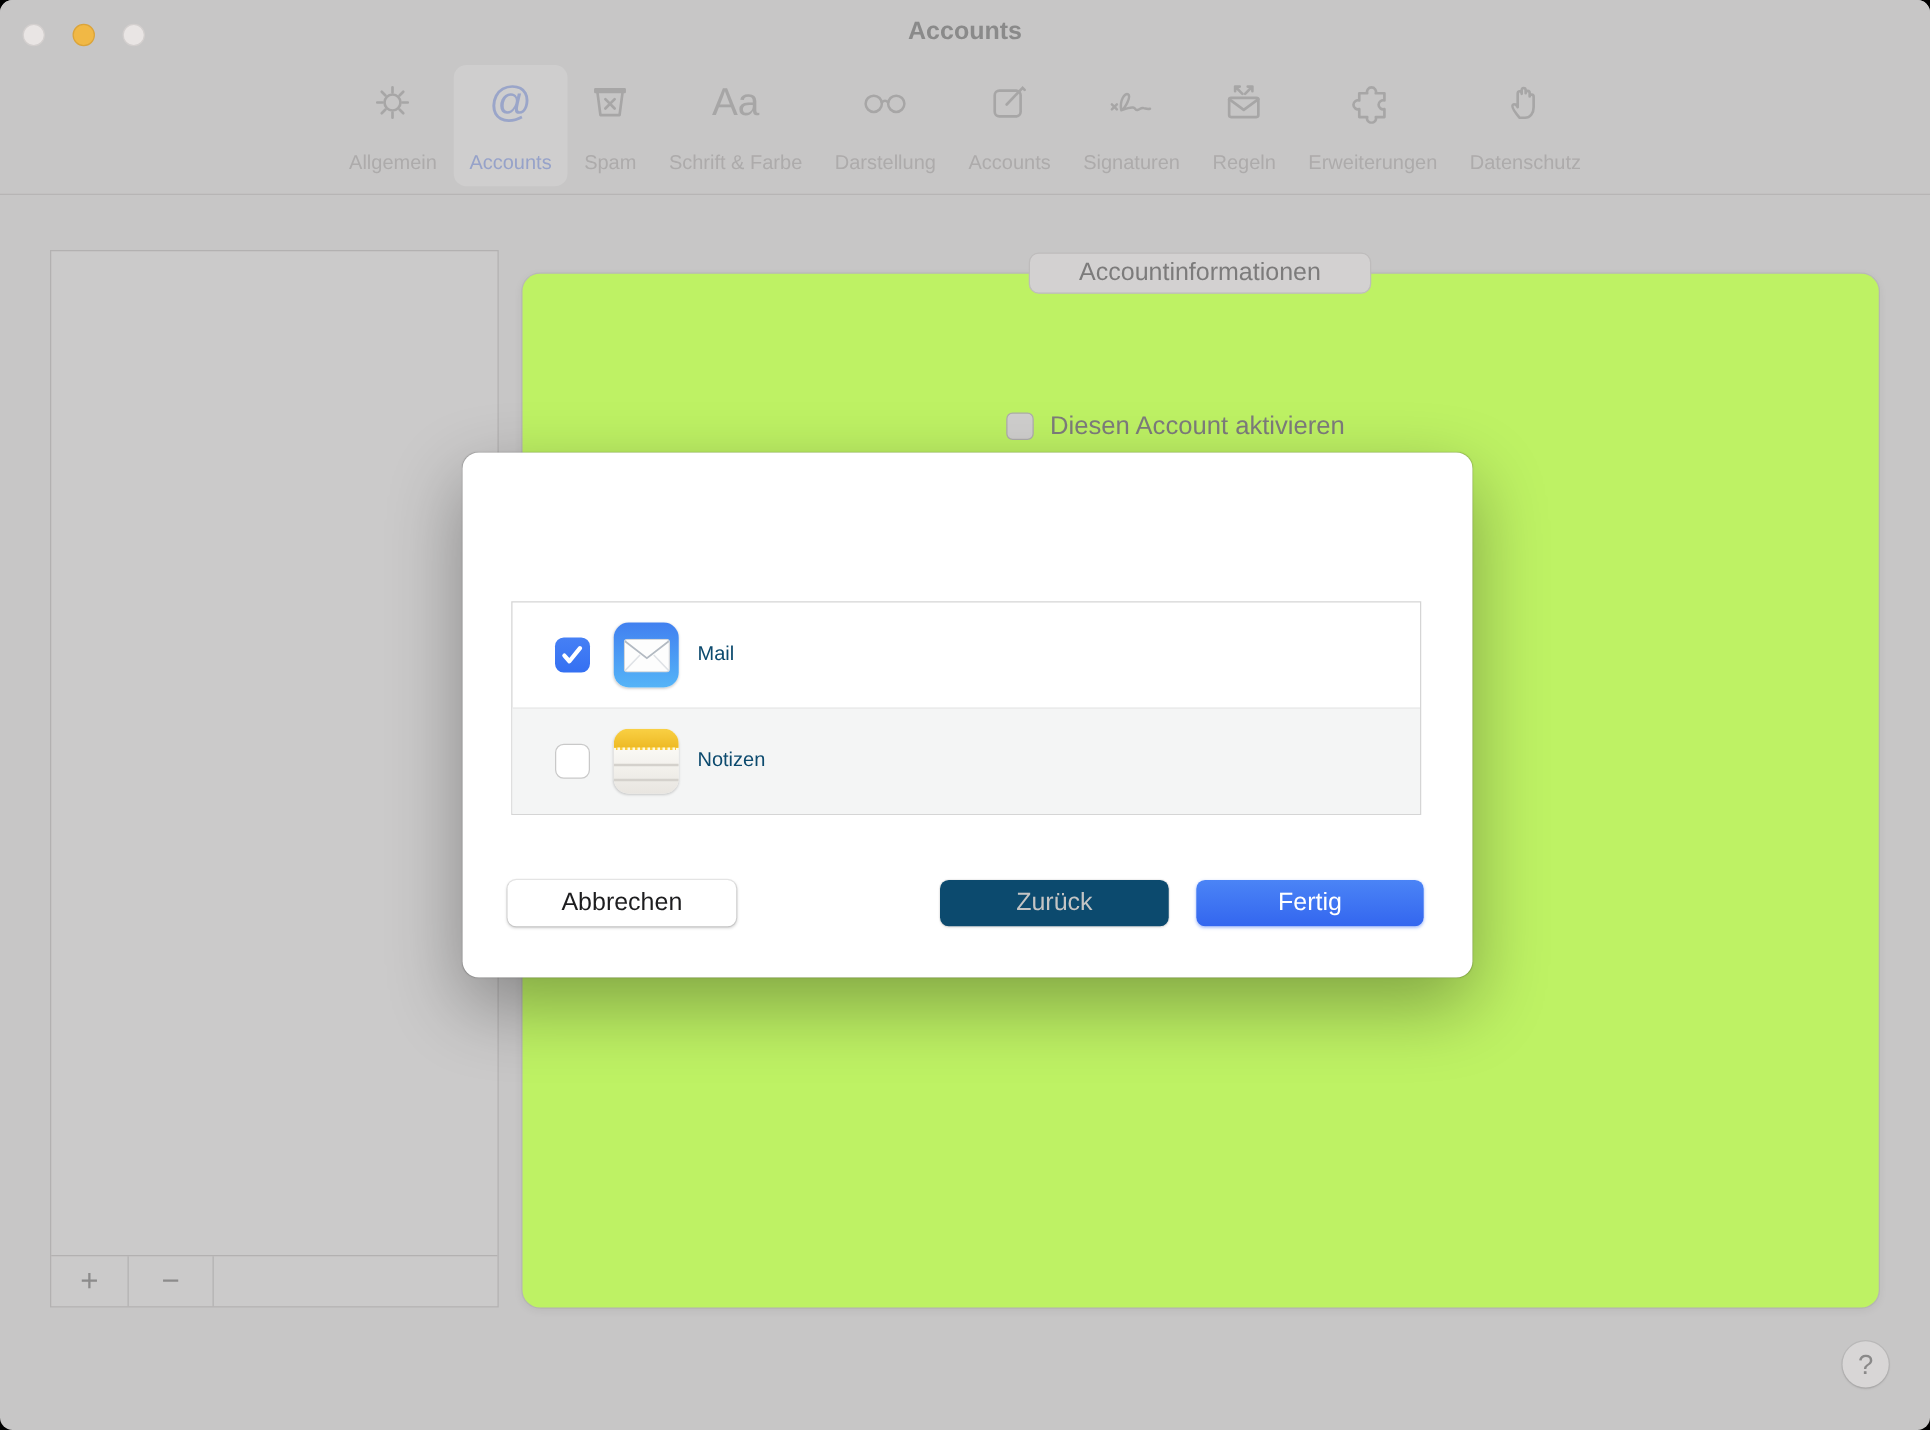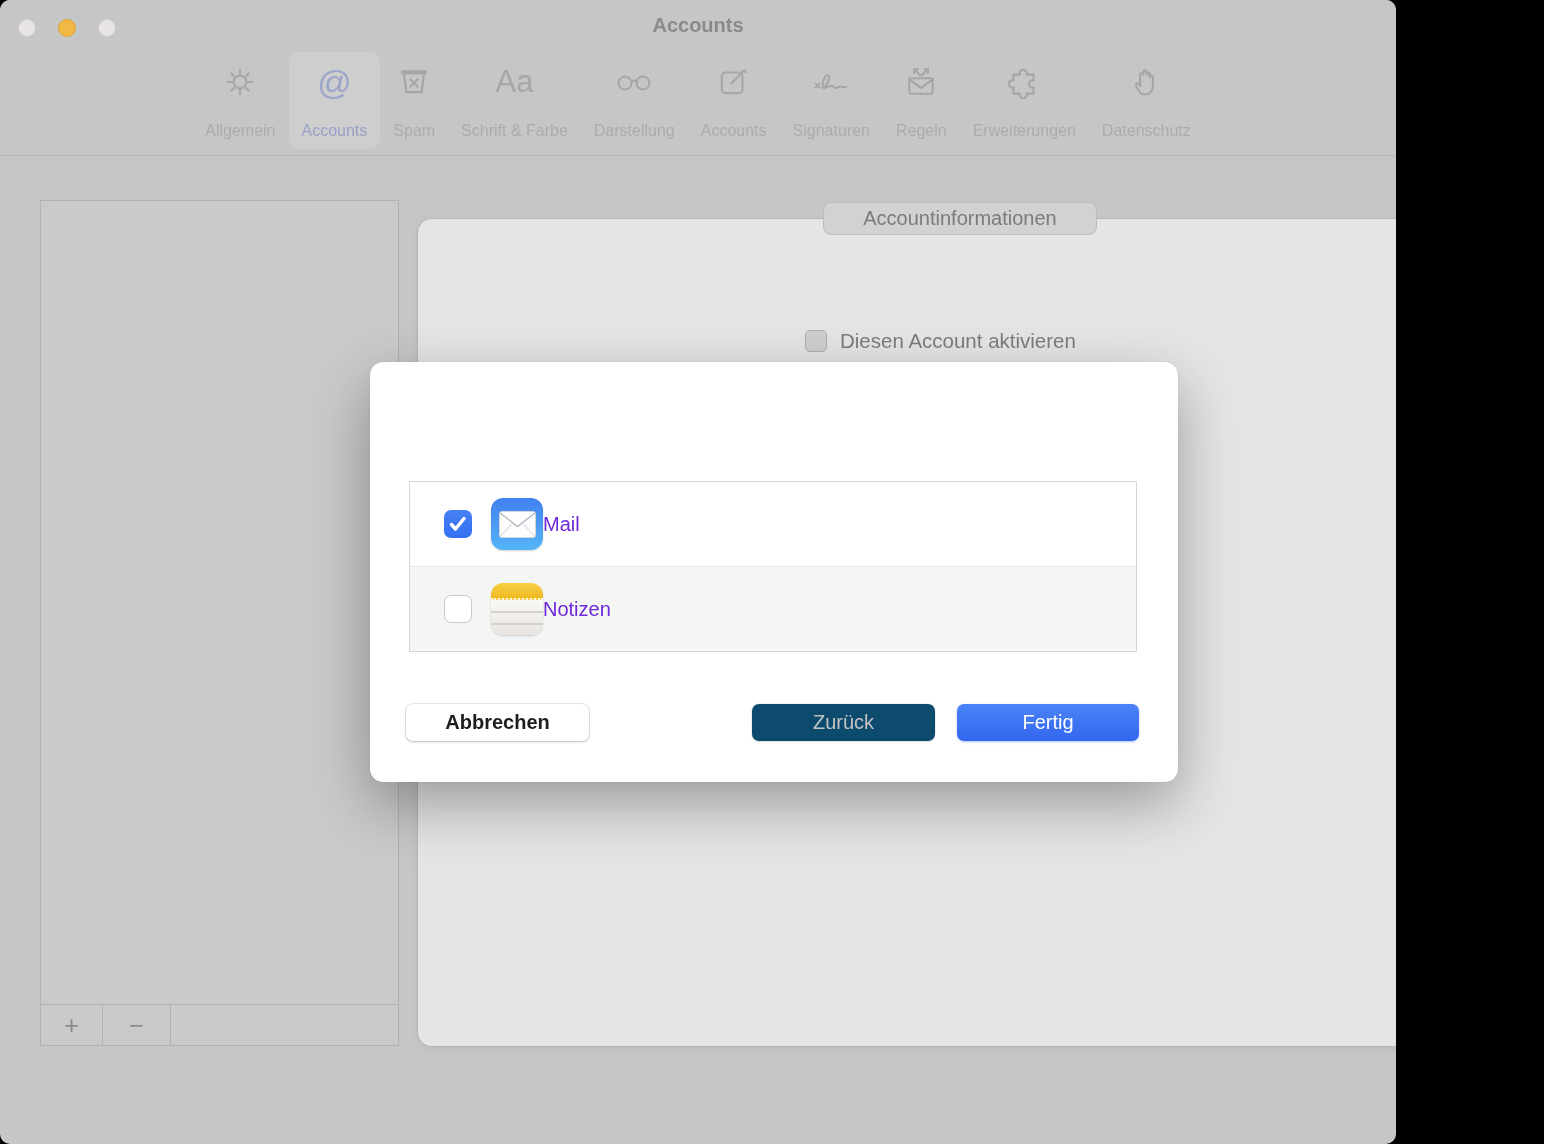--- a/index.html
+++ b/index.html
@@ -1,17 +1,17 @@
 <!DOCTYPE html>
 <html><head>
 <meta charset="utf-8">
 <style>
   html,body{margin:0;padding:0;background:#000;font-family:"Liberation Sans","DejaVu Sans",sans-serif;
     -webkit-font-smoothing:antialiased;}
-  #window{position:relative;width:1396px;height:1144px;background:#c7c6c6;border-radius:10px;
+  #window{position:relative;width:1544px;height:1144px;background:#c7c6c6;border-radius:10px;
     overflow:hidden;}
 
   
   .chrome{position:absolute;top:0;left:0;right:0;height:155px;background:#c7c6c6;
     border-bottom:1px solid #b7b5b5;}
   .traffic{position:absolute;top:19px;left:18px;display:flex;gap:22px;}
   .tl{width:18px;height:18px;border-radius:50%;box-sizing:border-box;}
   .tl-close,.tl-zoom{background:#e9e5e4;border:1px solid #d3cfce;}
   .tl-min{background:#f1b845;border:1px solid #dba43a;}
   .win-title{position:absolute;top:14px;left:0;width:100%;text-align:center;font-size:20px;
@@ -29,21 +29,21 @@
 
   
   .sidebar{position:absolute;left:40px;top:200px;width:359px;height:846px;background:#cbcaca;
     border:1px solid #b3b1b1;box-sizing:border-box;}
   .sidebar-bottom{position:absolute;left:0;right:0;bottom:0;height:40px;border-top:1px solid #b3b1b1;
     display:flex;}
   .sb-cell{box-sizing:border-box;border-right:1px solid #b3b1b1;display:flex;align-items:center;
     justify-content:center;color:#8c8b8b;font-size:25px;font-weight:300;}
   .sb-add{width:62px;} .sb-remove{width:68px;} .sb-rest{flex:1;border-right:none;}
 
-  .panel{position:absolute;left:418px;top:219px;width:1085px;height:827px;background:#e5e5e5;
+  .panel{position:absolute;left:418px;top:219px;width:1085px;height:827px;background:#bef264;
     border-radius:14px;box-shadow:0 0 0 1px rgba(0,0,0,0.05),0 2px 8px rgba(0,0,0,0.07);}
   .seg-tab{position:absolute;left:405px;top:-17px;width:274px;height:33px;background:#d3d1d1;
     border:1px solid #bebcbc;border-radius:8px;box-sizing:border-box;display:flex;align-items:center;
     justify-content:center;font-size:20px;color:#7c7b7b;}
   .enable-row{position:absolute;left:387px;top:68px;display:flex;align-items:center;gap:13px;margin-top:42px;}
   .enable-box{width:22px;height:22px;border-radius:5px;background:#d0cfce;border:1px solid #aeacac;
     box-sizing:border-box;}
   .enable-label{font-size:20.5px;color:#7d7c7c;}
 
   .help-btn{position:absolute;left:1474px;top:1073px;width:37px;height:37px;border-radius:50%;
@@ -64,25 +64,25 @@
     justify-content:center;}
   .cb-off{background:#fff;border:1.5px solid #c9c9c9;}
   .app-icon{width:52px;height:52px;border-radius:12px;margin-left:19px;flex:none;position:relative;
     overflow:hidden;box-shadow:0 1px 2px rgba(0,0,0,0.18);}
   .mail-app{background:linear-gradient(180deg,#4180f0 0%,#55b4f7 100%);display:flex;
     align-items:center;justify-content:center;}
   .notes-app{background:linear-gradient(180deg,#faf9f5 30%,#e8e5e0 100%);}
   .notes-band{position:absolute;top:0;left:0;right:0;height:15px;
     background:linear-gradient(180deg,#f9d044,#eeba25);border-bottom:2px dotted rgba(255,255,255,0.85);}
   .notes-line{position:absolute;left:0;right:0;height:1.5px;background:#d4d1cc;}
-  .app-label{font-size:20px;color:#6d28d9;}
+  .app-label{font-size:16px;color:#0c4a6e;margin-left:15px;}
   .dlg-btn{position:absolute;top:342px;height:37px;border-radius:7px;display:flex;align-items:center;
     justify-content:center;font-size:20px;box-sizing:border-box;}
   .btn-cancel{left:36px;width:183px;background:#fff;color:#1d1d1f;
-    box-shadow:0 0 0 1px rgba(0,0,0,0.08),0 1px 2.5px rgba(0,0,0,0.2);font-weight:bold;}
+    box-shadow:0 0 0 1px rgba(0,0,0,0.08),0 1px 2.5px rgba(0,0,0,0.2);}
   .btn-back{left:382px;width:183px;background:#0c4a6e;color:#c4c4c4;
     box-shadow:0 0 0 1px rgba(0,0,0,0.05),0 1px 2px rgba(0,0,0,0.08);}
   .btn-done{left:587px;width:182px;background:linear-gradient(180deg,#4b84f6,#3366ef);color:#fff;
     box-shadow:0 1px 2.5px rgba(51,102,239,0.4);}
 </style>
 </head>
 <body>
 
 <div id="window">
 

